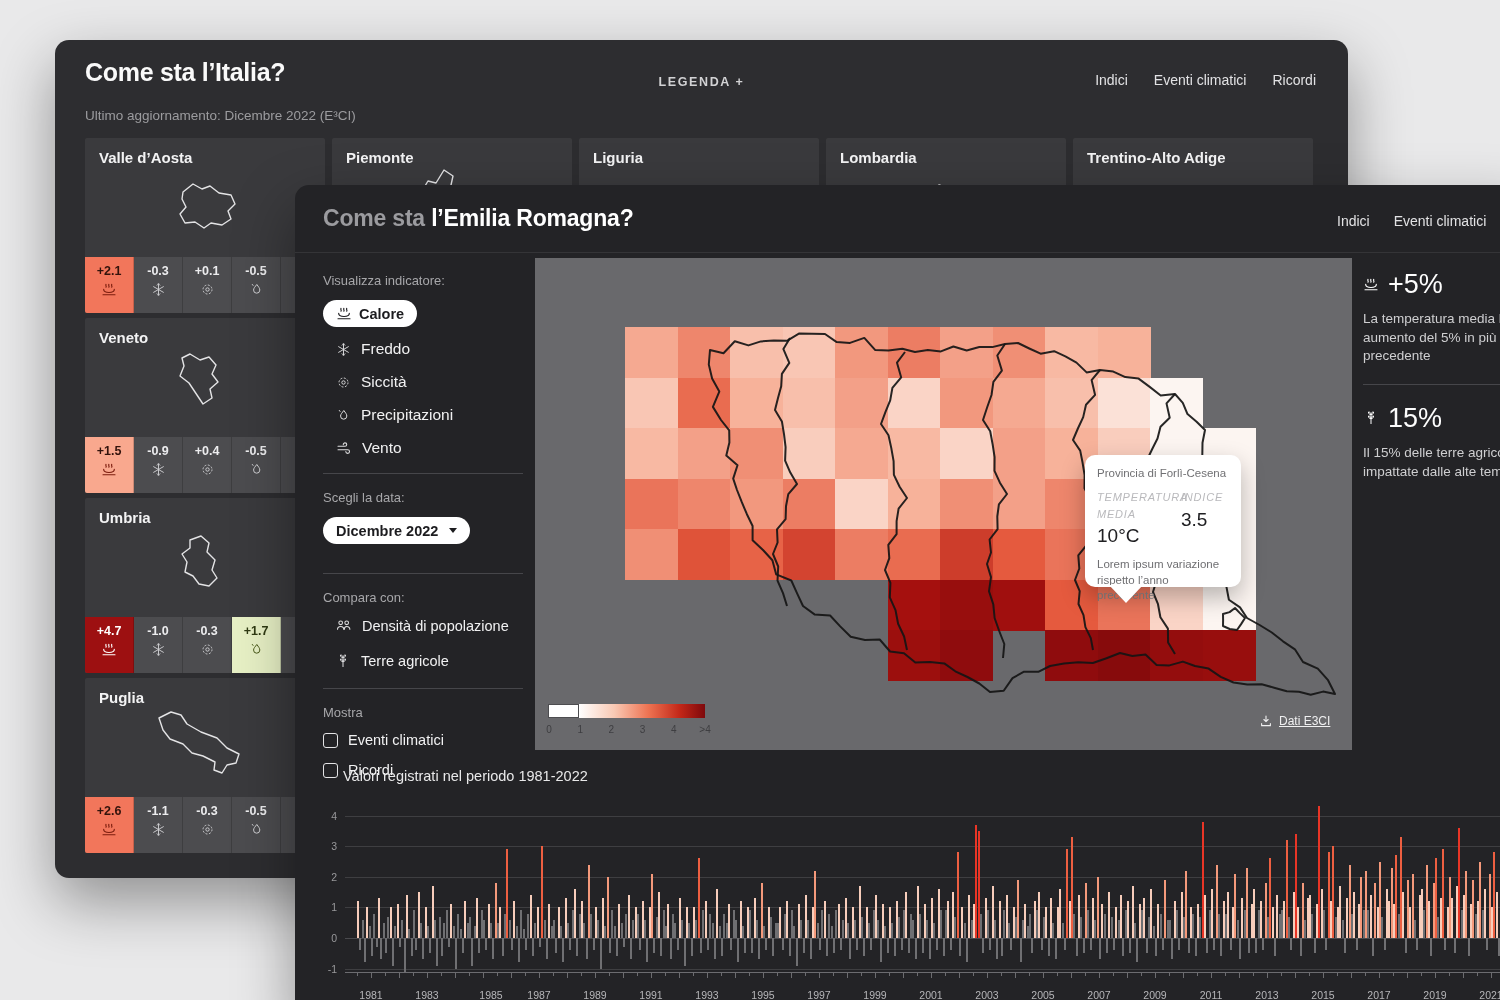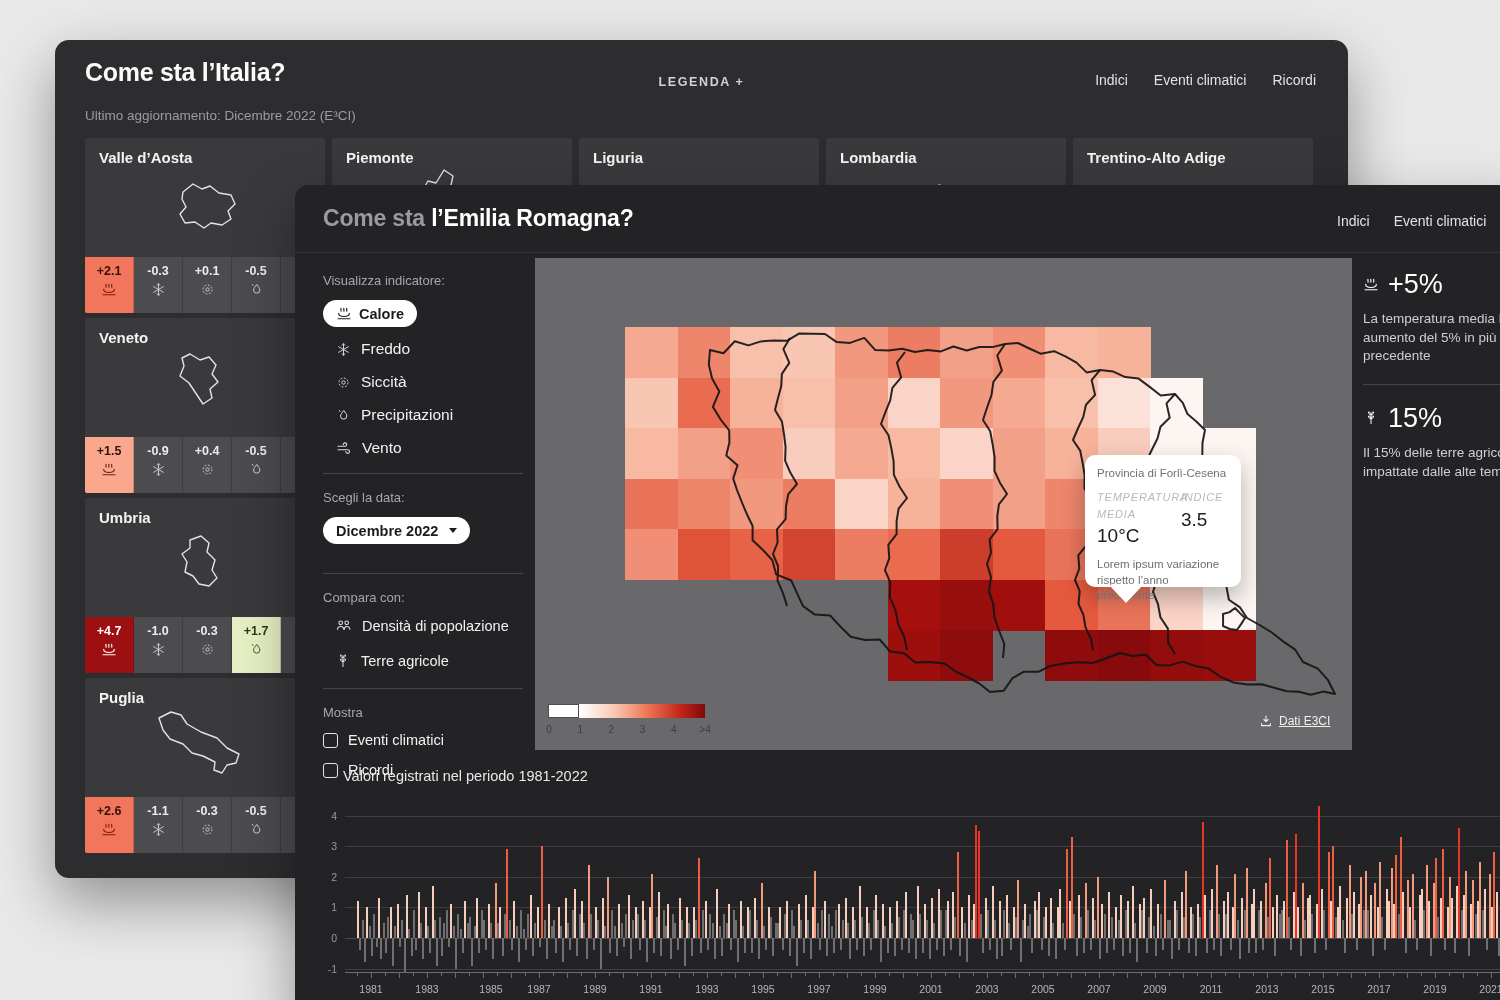--- a/index.html
+++ b/index.html
@@ -72,21 +72,21 @@
   .stat-txt{font-size:13.5px;line-height:1.38;margin:10px 0 0;color:#cfcfd1;}
   .stats .divider{width:200px;margin:18px 0;}
   
   .chart{position:absolute;left:0;top:567px;width:1240px;height:263px;}
   .chart-title{position:absolute;left:48px;top:16px;font-size:14.5px;color:#e8e8e9;}
   .gl{position:absolute;left:50px;width:1190px;height:1px;background:#3e3e41;}
   .ylab{position:absolute;width:30px;text-align:right;font-size:10.5px;color:#98989b;}
   .bar{position:absolute;width:2px;}
   .xaxis{position:absolute;left:50px;top:220px;width:1190px;height:1px;background:#6c6c70;}
   .xtick{position:absolute;top:220px;width:1px;height:6px;background:#6c6c70;}
-  .xlab{position:absolute;top:231px;transform:translateX(-50%);font-size:10.5px;color:#b6b6b9;}
+  .xlab{position:absolute;top:237px;transform:translateX(-50%);font-size:10.5px;color:#b6b6b9;}
 </style>
 </head>
 <body>
 
 <div class="window bw">
   <div class="bw-title">Come sta l’Italia?</div>
   <div class="bw-sub">Ultimo aggiornamento: Dicembre 2022 (E³CI)</div>
   <div class="bw-legend">LEGENDA +</div>
   <div class="nav">
       <span>Indici</span>

